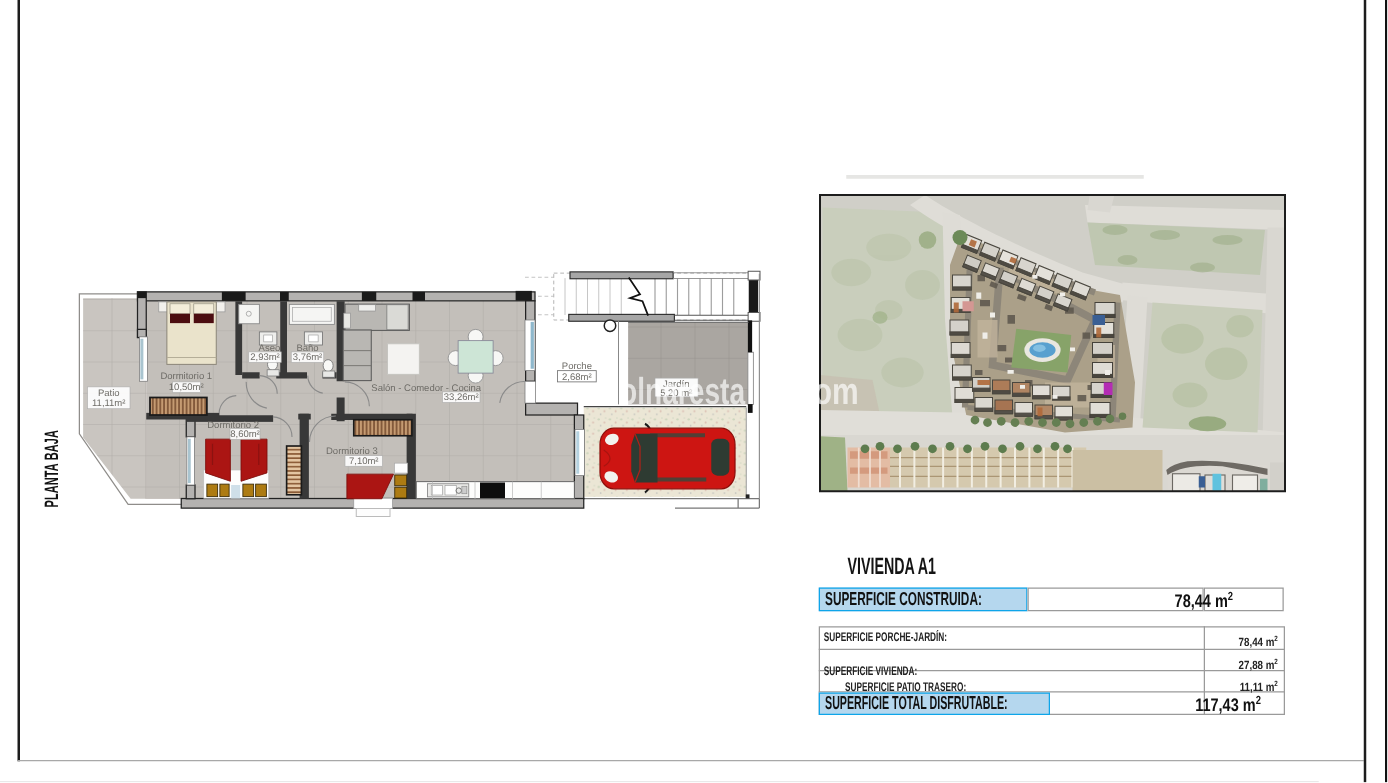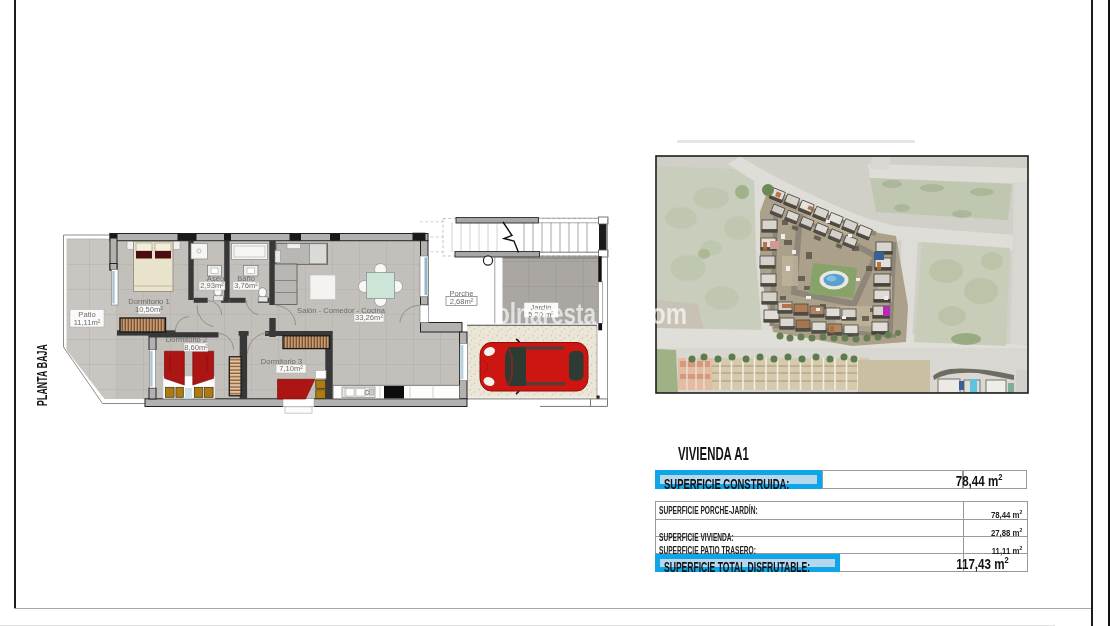--- a/index.html
+++ b/index.html
@@ -5,21 +5,21 @@
 html,body{margin:0;padding:0;background:#fff;}
 #page{position:relative;width:1110px;height:626px;background:#ffffff;overflow:hidden;
   font-family:"Liberation Sans",sans-serif;}
 .abs{position:absolute;}
 .cnd{display:inline-block;transform-origin:0 50%;white-space:nowrap;}
 #planta{position:absolute;left:35.5px;top:345px;width:12px;height:60px;}
 #planta span{position:absolute;left:50%;top:50%;transform:translate(-50%,-50%) rotate(-90deg) scaleX(0.565);
   transform-origin:center;font-size:15.5px;font-weight:bold;letter-spacing:0.2px;color:#111;white-space:nowrap;}
 
 .trow{position:absolute;box-sizing:border-box;background:#fff;border:0.8px solid #9a9a9a;}
-.blue{background:#b5d7ee;border:5px solid #0ea5e9;}
+.blue{background:#b5d7ee;border:1px solid #0ea5e9;}
 .biglbl{font-size:15px;font-weight:bold;color:#111;transform:scaleX(0.63);}
 .bigval{font-size:14.5px;font-weight:bold;color:#111;transform:scaleX(0.80);transform-origin:100% 50%;}
 .smlbl{font-size:10px;font-weight:bold;color:#222;transform:scaleX(0.66);}
 .smval{font-size:9.5px;font-weight:bold;color:#222;transform:scaleX(0.82);transform-origin:100% 50%;}
 sup{font-size:65%;vertical-align:super;}
 #wmark span{position:absolute;color:rgba(255,255,255,0.66);font-weight:bold;font-size:30px;
   transform:scaleX(0.75);transform-origin:0 0;letter-spacing:0px;}
 </style>
 </head>
 <body>
@@ -631,32 +631,32 @@
 </g>
 </svg>
 
 <div class="abs" style="left:659px;top:443px;margin-left:19px;"><span class="cnd" style="font-size:19px;font-weight:bold;color:#141414;transform:scaleX(0.60);">VIVIENDA A1</span></div>
 
 <div class="trow blue" style="left:655px;top:470px;width:166.5px;height:18.5px;">
   <div class="abs" style="left:4px;top:-0.5px;"><span class="cnd biglbl">SUPERFICIE CONSTRUIDA:</span></div>
 </div>
 <div class="trow" style="left:821.5px;top:470px;width:141px;height:18.5px;"></div>
 <div class="trow" style="left:962.5px;top:470px;width:64.5px;height:18.5px;">
-  <div class="abs" style="left:-36px;top:-0.5px;width:92px;text-align:center;"><span class="cnd bigval">78,44 m<sup>2</sup></span></div>
+  <div class="abs" style="left:-36px;top:-0.5px;width:92px;text-align:left;"><span class="cnd bigval">78,44 m<sup>2</sup></span></div>
 </div>
 
 <div class="abs" style="left:655px;top:501px;width:372.5px;height:70.5px;box-sizing:border-box;border:0.8px solid #9a9a9a;background:#fff;"></div>
 <div class="abs" style="left:655px;top:518.6px;width:372.5px;height:0.8px;background:#9a9a9a;"></div>
 <div class="abs" style="left:655px;top:536.2px;width:372.5px;height:0.8px;background:#9a9a9a;"></div>
 <div class="abs" style="left:655px;top:553.3px;width:372.5px;height:0.8px;background:#9a9a9a;"></div>
 <div class="abs" style="left:962.5px;top:501px;width:0.8px;height:70.5px;background:#9a9a9a;"></div>
 
 <div class="abs" style="left:659px;top:527px;"><span class="cnd smlbl">SUPERFICIE VIVIENDA:</span></div>
 <div class="abs" style="left:659px;top:500px;"><span class="cnd smlbl">SUPERFICIE PORCHE-JARDÍN:</span></div>
-<div class="abs" style="left:659px;top:539.8px;"><span class="cnd smlbl">SUPERFICIE PATIO TRASERO:</span></div>
+<div class="abs" style="left:676px;top:539.8px;"><span class="cnd smlbl">SUPERFICIE PATIO TRASERO:</span></div>
 <div class="abs" style="left:950px;top:504.5px;width:72px;text-align:right;"><span class="cnd smval">78,44 m<sup>2</sup></span></div>
 <div class="abs" style="left:950px;top:522.2px;width:72px;text-align:right;"><span class="cnd smval">27,88 m<sup>2</sup></span></div>
 <div class="abs" style="left:950px;top:539.8px;width:72px;text-align:right;"><span class="cnd smval">11,11 m<sup>2</sup></span></div>
 
 <div class="trow blue" style="left:655px;top:553.8px;width:185px;height:17.8px;">
   <div class="abs" style="left:4px;top:-0.8px;"><span class="cnd biglbl" style="transform:scaleX(0.57);">SUPERFICIE TOTAL DISFRUTABLE:</span></div>
 </div>
 <div class="abs" style="left:930px;top:553.5px;width:92px;text-align:center;"><span class="cnd bigval">117,43 m<sup>2</sup></span></div>
 
 <div id="wmark">

